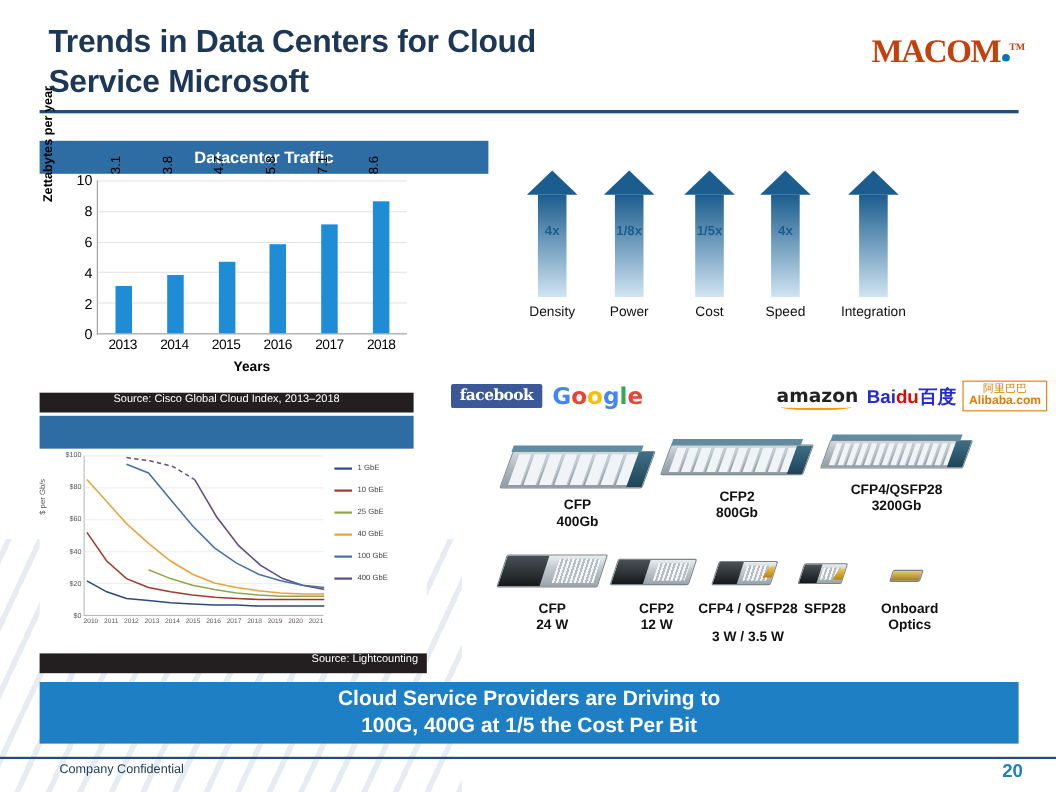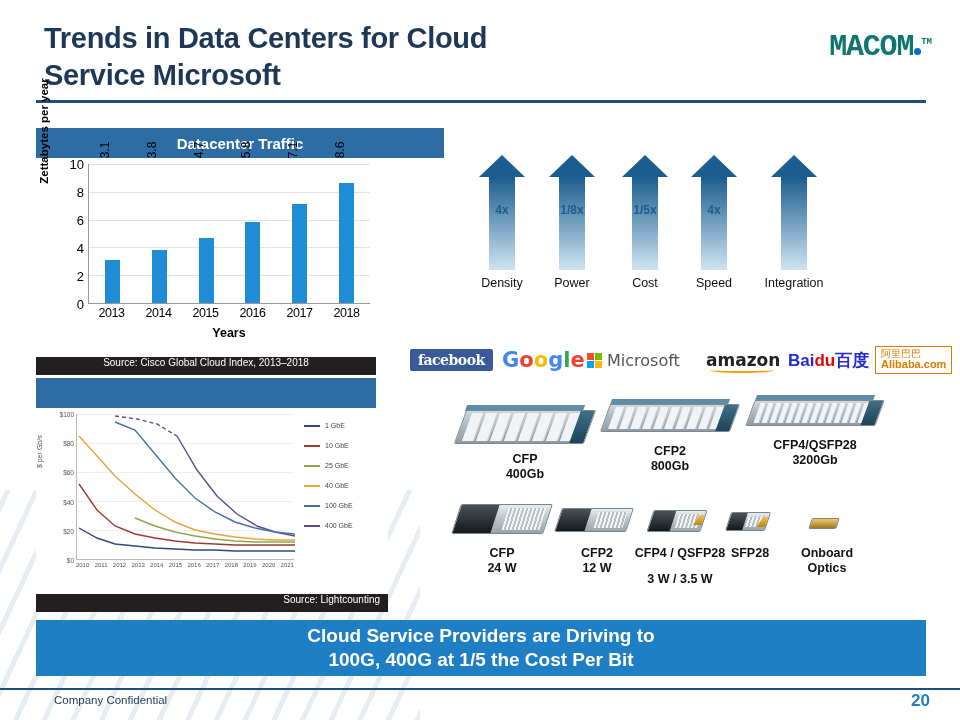--- a/index.html
+++ b/index.html
@@ -40,24 +40,24 @@
     line-height: 1.28; letter-spacing: -0.3px;
   }
   #title .l2 { display: block; }
   #title-rule {
     left: 36px; top: 100px; width: 890px; height: 3px;
     background: #1f4e79;
   }
   
   #logo {
     right: 28px; top: 30px;
-    color: #0f766e;
+    color: #c2410c;
     font-size: 30px; font-weight: bold;
     letter-spacing: -1.2px;
-    font-family: Liberation Mono, monospace;
+    font-family: Liberation Serif, serif;
     margin-left: 12px;
   }
   #logo .tm { font-size: 9px; vertical-align: super; letter-spacing: 0; }
   #logo .dot {
     display: inline-block; width: 7px; height: 7px; border-radius: 50%;
     background: #0072bc; vertical-align: baseline; margin-left: 1px;
   }
 
   
   .blue-header {
@@ -195,21 +195,21 @@
   #ms-sq { display: inline-block; width: 15px; height: 15px; margin-right: 5px; position: relative;}
   #ms-sq i { position: absolute; width: 7px; height: 7px; display:block;}
   #amz { font-size: 17px; font-weight: bold; color: #222; font-family: "DejaVu Sans", sans-serif; position: relative;}
   #amz .smile {
     position: absolute; left: 4px; right: 6px; bottom: -3px; height: 6px;
     border-bottom: 2px solid #f90; border-radius: 0 0 50% 50%;
   }
   #baidu { font-size: 17px; font-weight: bold; }
   #alibaba {
     border: 1px solid #e07b00; padding: 2px 5px; line-height: 1.05;
-    background: #fff;
+    text-align: center; background: #fff;
   }
 
   
   #modules-top { left: 440px; top: 410px; width: 490px; height: 70px; }
   #modules-bot { left: 440px; top: 500px; width: 490px; height: 90px; }
   .mod-label {
     position: absolute; text-align: center; font-size: 12.5px; font-weight: bold; color: #111;
     line-height: 1.2;
   }
 
@@ -482,29 +482,20 @@
 
     <div class="logo-box" style="left:92px;">
       <span class="g-letter" style="color:#4285F4">G</span>
         <span class="g-letter" style="color:#EA4335">o</span>
         <span class="g-letter" style="color:#FBBC05">o</span>
         <span class="g-letter" style="color:#4285F4">g</span>
         <span class="g-letter" style="color:#34A853">l</span>
         <span class="g-letter" style="color:#EA4335">e</span>
     </div>
 
-    <div class="logo-box" style="left:177px;">
-      <span id="ms-sq">
-        <i style="left:0;top:0;background:#f25022"></i>
-        <i style="left:8px;top:0;background:#7fba00"></i>
-        <i style="left:0;top:8px;background:#00a4ef"></i>
-        <i style="left:8px;top:8px;background:#ffb900"></i>
-      </span>
-      <span style="font-size:16px;color:#555;font-family:'DejaVu Sans',sans-serif">Microsoft</span>
-    </div>
 
     <div class="logo-box" style="left:296px;">
       <span id="amz"><span>amazon</span><span class="smile"></span></span>
     </div>
 
     <div class="logo-box" style="left:378px;">
       <span id="baidu"><span style="color:#2529d8">Bai</span><span style="color:#e10602">du</span><span style="color:#2529d8">百度</span></span>
     </div>
 
     <div class="logo-box" style="left:465px;">

